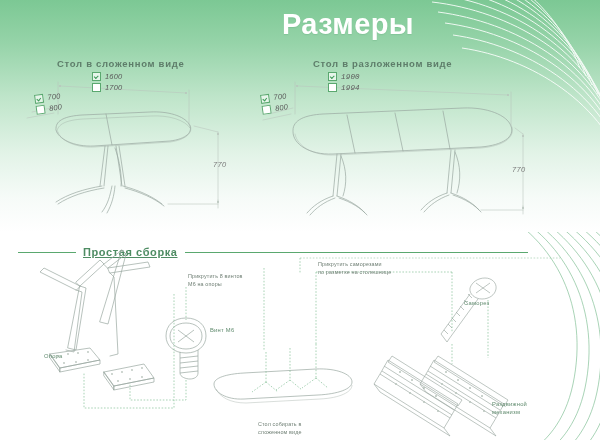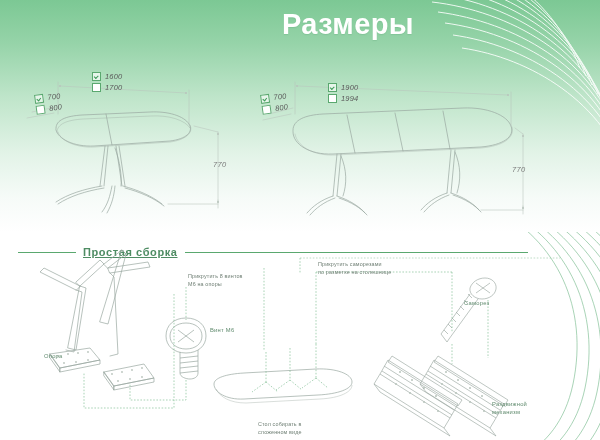--- a/index.html
+++ b/index.html
@@ -51,21 +51,21 @@
     transform:rotate(-45deg);
   }
   .opt .num{font-size:7.5px;color:#5a5a5a;font-style:italic;letter-spacing:.2px;}
 
   .opt-group{position:absolute;}
   .opt-group .opt{position:relative;margin-bottom:2px;}
   .opt-group.slanted{transform:rotate(-8deg);transform-origin:left top;}
 
   #opts-folded-width{left:92px;top:72px;}
   #opts-folded-depth{left:34px;top:95px;}
-  #opts-ext-width{left:328px;top:83px;}
+  #opts-ext-width{left:328px;top:72px;font-family:Liberation Mono, monospace;}
   #opts-ext-depth{left:260px;top:95px;}
 
   
   .dim-label{position:absolute;font-size:7.5px;font-style:italic;color:#7a7a7a;letter-spacing:.3px;}
   #h-folded{left:213px;top:160px;}
   #h-extended{left:512px;top:165px;}
 
   
   .assembly{position:absolute;left:0;top:232px;width:600px;height:208px;background:#fff;overflow:hidden;}
   .assembly-swirl{position:absolute;right:-30px;top:-10px;width:165px;height:230px;pointer-events:none;}
@@ -116,20 +116,22 @@
         <path d="M20 62 C98 71 177 116 204 192"></path>
         <path d="M26 72 C102 82 181 126 207 202"></path>
         <path d="M33 83 C107 93 185 137 210 213"></path>
         <path d="M41 95 C112 105 189 149 213 225"></path>
         <path d="M50 108 C118 118 193 162 216 238"></path>
       </g>
     </svg>
     <div class="title">Размеры</div>
   </div>
 
+  <div class="sec-title left">Стол в сложенном виде</div>
+  <div class="sec-title right">Стол в разложенном виде</div>
 
   <div class="diagram" id="diagram-folded">
     <svg width="215" height="148" viewBox="0 0 215 148">
       <g fill="none" stroke="#9aa7a0" stroke-width="0.7" stroke-linejoin="round" stroke-linecap="round">
 
         <path d="M34 60 C34 52 44 48 60 47 L128 44 C146 43 162 48 167 56 C172 64 164 71 148 73 L72 78 C52 79 36 71 34 62 Z"></path>
         <path d="M34 60 C34 52 44 48 60 47 L128 44 C146 43 162 48 167 56" transform="translate(1,4)" opacity="0.55"></path>
         <path d="M36 64 C38 72 53 80 72 79 L148 74 C163 72 172 65 168 57" opacity="0.55"></path>
 
         <path d="M84 46 L90 77"></path>

